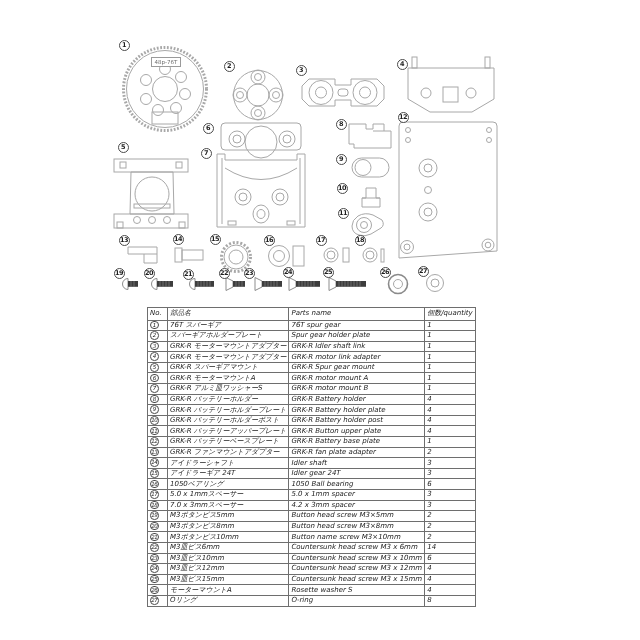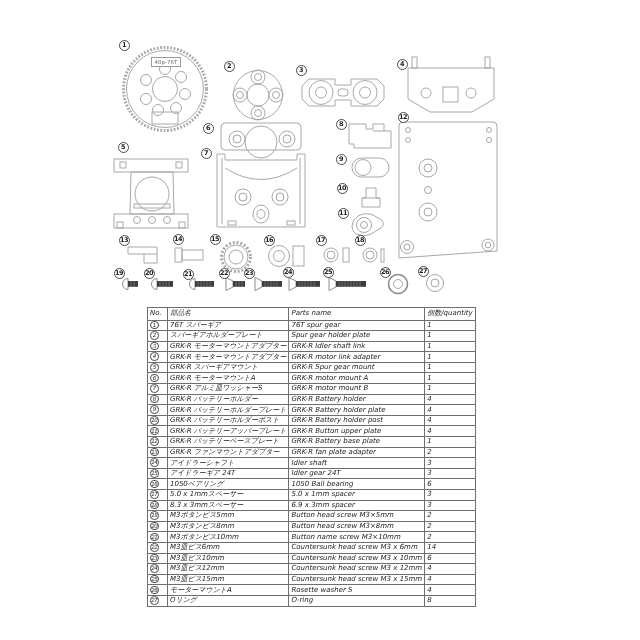--- a/index.html
+++ b/index.html
@@ -385,22 +385,22 @@
 
         <tr>
           <td class="no-cell"><span class="tbl-circle">17</span></td>
           <td>5.0 x 1mmスペーサー</td>
           <td>5.0 x 1mm spacer</td>
           <td class="qty">3</td>
         </tr>
 
         <tr>
           <td class="no-cell"><span class="tbl-circle">18</span></td>
-          <td>8.3 x 3mmスペーサー</td>
-          <td>6.9 x 3mm spacer</td>
+          <td>7.0 x 3mmスペーサー</td>
+          <td>4.2 x 3mm spacer</td>
           <td class="qty">3</td>
         </tr>
 
         <tr>
           <td class="no-cell"><span class="tbl-circle">19</span></td>
           <td>M3ボタンビス5mm</td>
           <td>Button head screw M3×5mm</td>
           <td class="qty">2</td>
         </tr>
 

